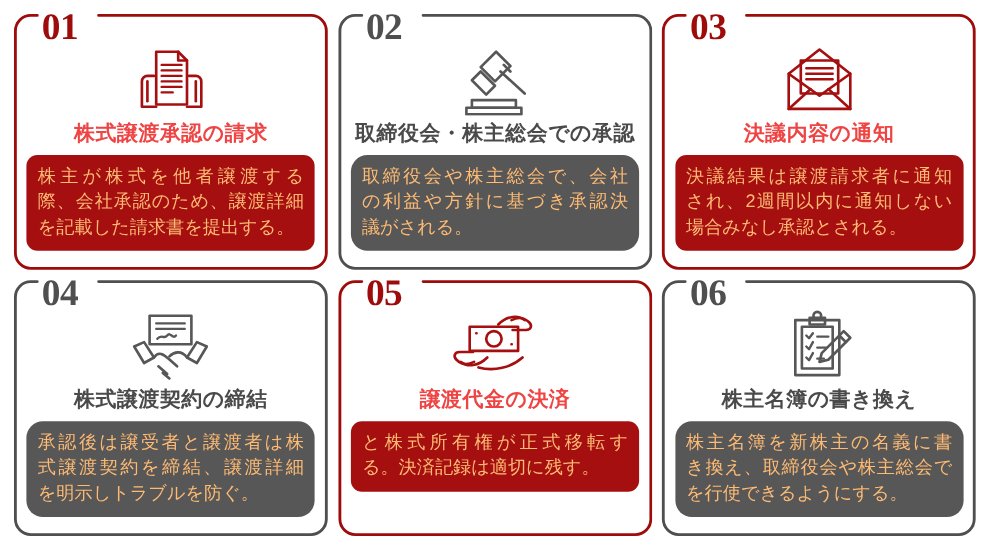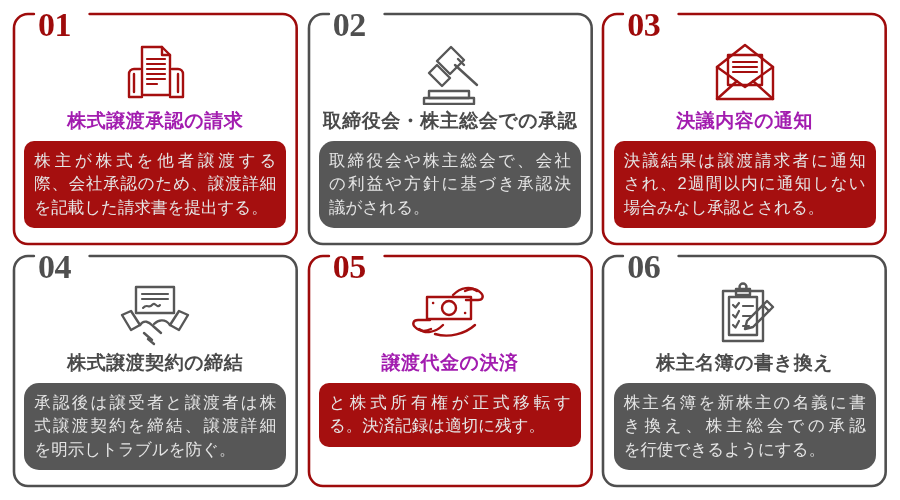--- a/index.html
+++ b/index.html
@@ -70,33 +70,33 @@
     font-weight: 700;
     letter-spacing: 0.5px;
     white-space: nowrap;
     text-align: center;
   }
 
   .body-box {
     margin-top: 7px;
     width: 262px;
     border-radius: 10px;
-    color: #e5e5e5;
+    color: #fdba74;
     font-size: 16.5px;
     line-height: 1.42;
     padding: 8px 10px 9px 10px;
     box-sizing: border-box;
     text-align: left;
   }
   .body-box p { margin: 0; }
   .body-box p.just { text-align: justify; text-align-last: justify; }
 
   
   .card.red .num { color: #9E0B0B; }
-  .card.red .title { color: #a21caf; }
+  .card.red .title { color: #ef4444; }
   .card.red .body-box { background: #A50F0F; }
 
   
   .card.gray .num { color: #4F4F4F; }
   .card.gray .title { color: #4A4A4A; }
   .card.gray .body-box { background: #575757; border-radius: 15px; }
 </style>
 </head>
 <body>
 
@@ -229,17 +229,17 @@
           <path fill="none" stroke="#575757" stroke-width="2.2" stroke-linecap="round" stroke-linejoin="round" d="M24 34 l2.5 2.5 L30 30"></path>
           <path fill="none" stroke="#575757" stroke-width="2.2" stroke-linecap="round" stroke-linejoin="round" d="M24 44 l2.5 2.5 L30 40"></path>
           <path fill="none" stroke="#575757" stroke-width="2.2" stroke-linecap="round" d="M34 25h10M34 35h8M34 45h6"></path>
           <path fill="none" stroke="#575757" stroke-width="2.4" stroke-linecap="round" stroke-linejoin="round" d="M58 20 l6 6 -20 20 -8 2 2 -8 Z"></path>
           <path fill="none" stroke="#575757" stroke-width="2.4" stroke-linecap="round" stroke-linejoin="round" d="M54 24 l6 6"></path>
         </svg>
       </div>
       <div class="title">株主名簿の書き換え</div>
       <div class="body-box">
         <p class="just">株主名簿を新株主の名義に書</p>
-        <p class="just">き換え、株主総会での承認</p>
+        <p class="just">き換え、取締役会や株主総会で</p>
         <p>を行使できるようにする。</p>
       </div>
     </div>
   </div>
 
 </body></html>

